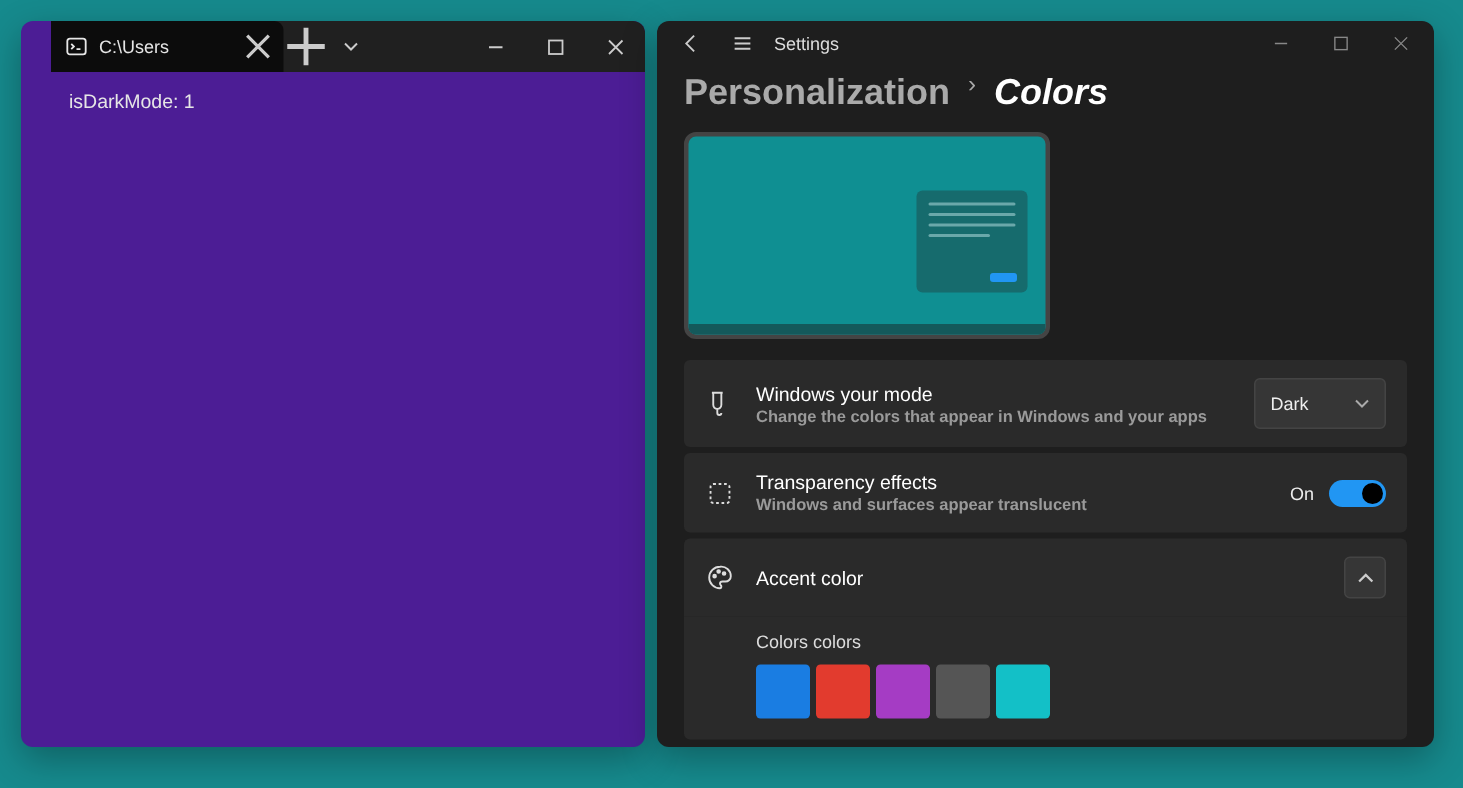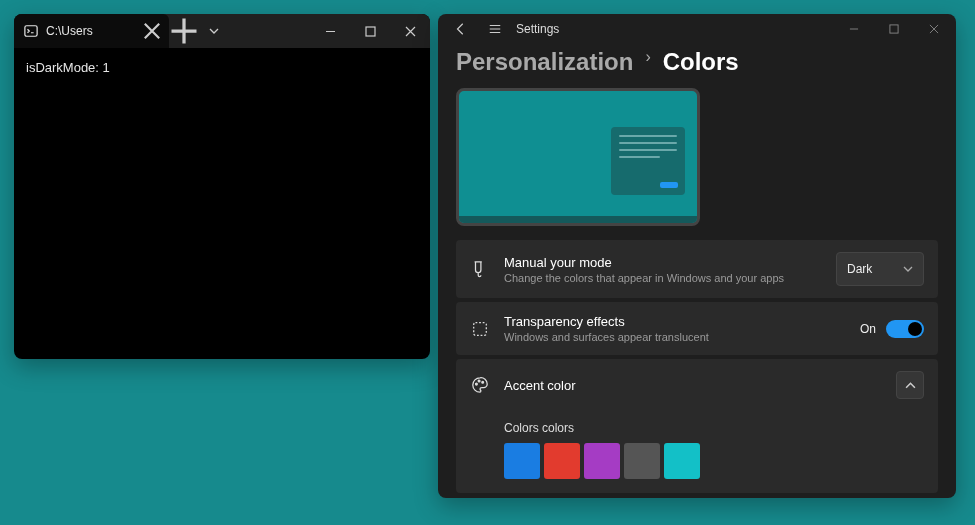--- a/index.html
+++ b/index.html
@@ -1,21 +1,21 @@
 <!DOCTYPE html>
 <html><head>
 <meta charset="utf-8">
 <style>
   * { margin: 0; padding: 0; box-sizing: border-box; font-family: "Segoe UI", sans-serif; }
   body { background: #168a8d; width: 975px; height: 525px; overflow: hidden; position: relative; }
 
   
   .terminal {
-    position: absolute; left: 14px; top: 14px; width: 416px; height: 345px;
-    background: #000000; border-radius: 8px; overflow: hidden; box-shadow: 0 8px 24px rgba(0,0,0,.3);
+    position: absolute; left: 14px; top: 14px; width: 416px; height: 484px;
+    background: #4c1d95; border-radius: 8px; overflow: hidden; box-shadow: 0 8px 24px rgba(0,0,0,.3); padding-left: 20px;
   }
   .term-titlebar {
     height: 34px; background: #202020; display: flex; align-items: stretch;
   }
   .term-tab {
     display: flex; align-items: center; gap: 8px; padding: 0 8px 0 10px;
     background: #0c0c0c; border-top-right-radius: 6px; min-width: 155px;
     font-size: 12px; color: #e6e6e6;
   }
   .term-tab .icon { width: 14px; height: 14px; display: flex; align-items: center; justify-content: center; }
@@ -40,21 +40,21 @@
   .set-tb-btn { width: 34px; height: 30px; display:flex; align-items:center; justify-content:center; color:#ccc; }
   .set-tb-btn svg { width:14px; height:14px; }
   .set-tb-title { font-size: 12px; color:#ddd; margin-left:4px; }
   .set-tb-spacer { flex:1; }
   .set-winctl { width: 40px; height:30px; display:flex; align-items:center; justify-content:center; color:#888; }
   .set-winctl svg { width:10px; height:10px; }
 
   .breadcrumb { display:flex; align-items:flex-start; gap:12px; padding: 4px 18px 12px 18px; }
   .bc-parent { font-size: 24px; font-weight:600; color:#aaa; }
   .bc-sep { color:#aaa; font-size:16px; }
-  .bc-current { font-size: 24px; font-weight:600; color:#fff; }
+  .bc-current { font-size: 24px; font-weight:600; color:#fff;font-style:italic; }
 
   .preview-wrap { padding: 0 18px 14px 18px; }
   .preview {
     width: 244px; height: 138px; border: 3px solid #444; border-radius: 8px; background: #0f8f92;
     position:relative; overflow:hidden;
   }
   .preview-window {
     position:absolute; right:12px; top:36px; width:74px; height:68px; background:#166b6d; border-radius:4px; padding:8px;
   }
   .preview-line { height:2px; background:#6aa8aa; margin-bottom:5px; border-radius:1px; }
@@ -63,21 +63,21 @@
   .preview-task { position:absolute; bottom:0; left:0; right:0; height:7px; background:#14595b; }
 
   .cards { padding: 0 18px; display:flex; flex-direction:column; gap:4px; }
   .card {
     background: #2a2a2a; border-radius:4px; padding: 12px 14px; display:flex; align-items:center; gap:14px;
   }
   .card-icon { width:20px; height:20px; color:#ddd; display:flex; align-items:center; justify-content:center; flex-shrink:0; }
   .card-icon svg { width:18px; height:18px; }
   .card-text { flex:1; }
   .card-title { font-size:13px; color:#fff; }
-  .card-desc { font-size:11px; color:#9a9a9a; margin-top:2px; }
+  .card-desc { font-size:11px; color:#9a9a9a; margin-top:2px;font-weight:bold; }
   .dropdown {
     background:#363636; border:1px solid #444; border-radius:4px; padding:9px 10px; min-width:88px;
     display:flex; align-items:center; justify-content:space-between; gap:10px; font-size:12px; color:#eee;
   }
   .dropdown svg { width:10px; height:10px; color:#aaa; }
 
   .toggle-group { display:flex; align-items:center; gap:10px; }
   .toggle-label { font-size:12px; color:#eee; }
   .toggle { width:38px; height:18px; background:#2196f3; border-radius:10px; position:relative; }
   .toggle-thumb { position:absolute; right:2px; top:2px; width:14px; height:14px; background:#000; border-radius:50%; }
@@ -195,21 +195,21 @@
   </div>
 
   <div class="cards">
     <div class="card">
       <div class="card-icon">
         <svg viewBox="0 0 20 20" fill="none" stroke="currentColor" stroke-width="1.4">
             <path d="M5 2h6v9a3 3 0 01-6 0V2zM4 2h8M8 14v3a1.5 1.5 0 003 0"></path>
           </svg>
       </div>
       <div class="card-text">
-        <div class="card-title">Manual your mode</div>
+        <div class="card-title">Windows your mode</div>
         <div class="card-desc">Change the colors that appear in Windows and your apps</div>
       </div>
       <div class="dropdown">
         <span>Dark</span>
         <svg viewBox="0 0 10 10" fill="none" stroke="currentColor" stroke-width="1.3">
             <path d="M1 3l4 4 4-4"></path>
           </svg>
       </div>
     </div>
 

